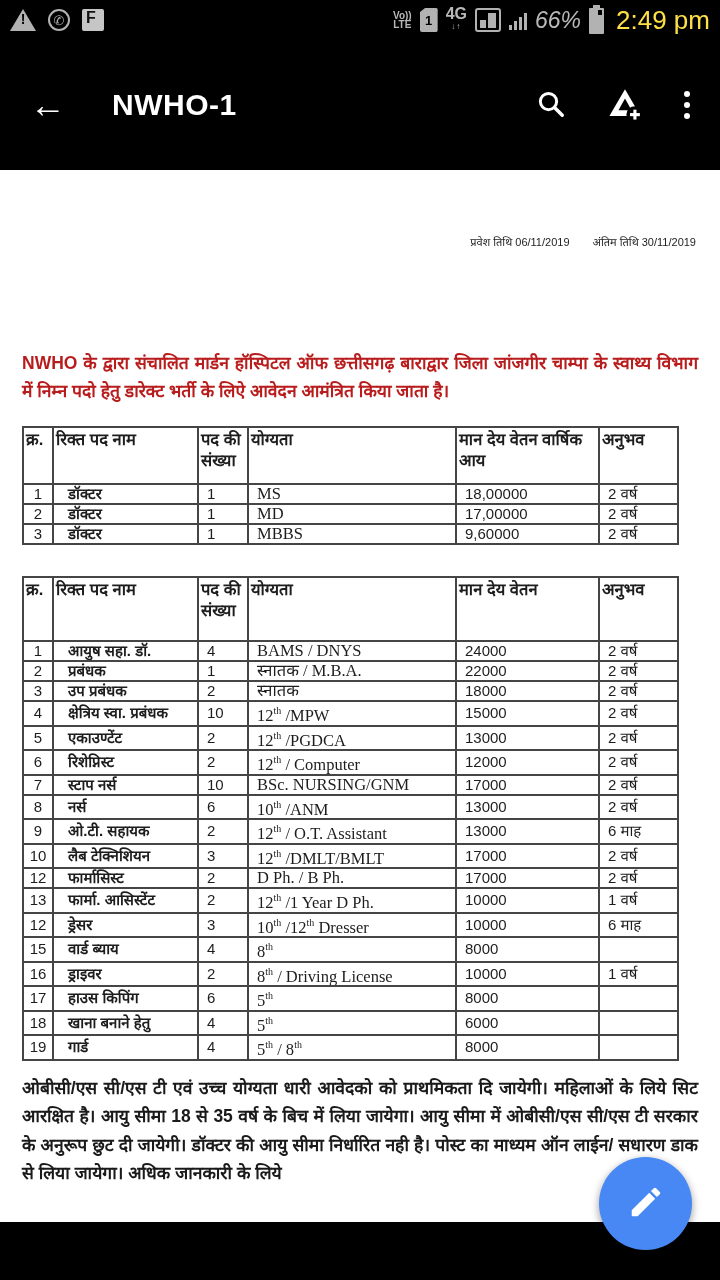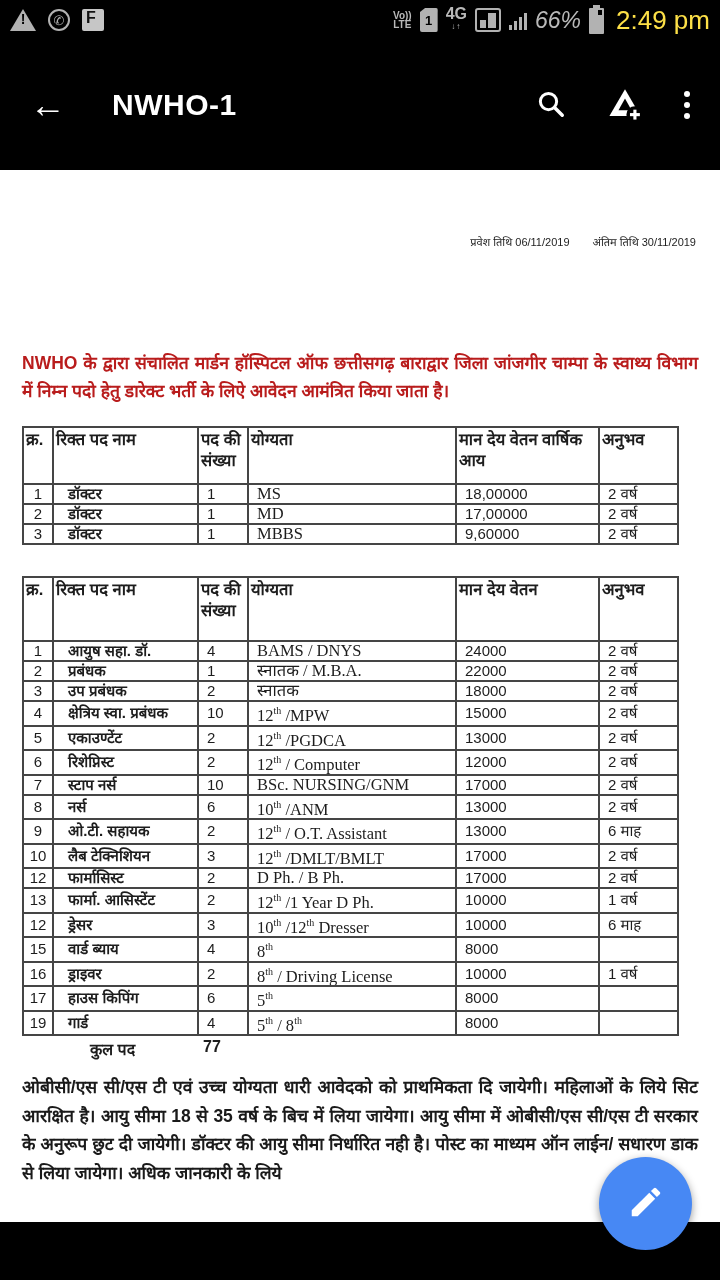--- a/index.html
+++ b/index.html
@@ -398,34 +398,38 @@
           </tr>
           <tr>
             <td>17</td>
             <td>हाउस किपिंग</td>
             <td>6</td>
             <td>5<sup>th</sup></td>
             <td>8000</td>
             <td></td>
           </tr>
           <tr>
+            <td>18</td>
+            <td>खाना बनाने हेतु</td>
+            <td>4</td>
+            <td>5<sup>th</sup></td>
+            <td>6000</td>
+            <td></td>
+          </tr>
+          <tr>
             <td>19</td>
             <td>गार्ड</td>
             <td>4</td>
             <td>5<sup>th</sup> / 8<sup>th</sup></td>
             <td>8000</td>
             <td></td>
           </tr>
         </tbody>
     </table>
 
-    <div class="total-row">
-      <span class="lbl">कुल पद</span>
-      <span class="val">77</span>
-    </div>
 
     <p class="footer-par"><span>ओबीसी/एस सी/एस टी एवं उच्च योग्यता धारी आवेदको को प्राथमिकता दि जायेगी। महिलाओं के लिये सिट आरक्षित है। आयु सीमा 18 से 35 वर्ष के बिच में लिया जायेगा। आयु सीमा में ओबीसी/एस सी/एस टी सरकार के अनुरूप छुट दी जायेगी। डॉक्टर की आयु सीमा निर्धारित नही है। पोस्ट का माध्यम ऑन लाईन/ सधारण डाक से लिया जायेगा। अधिक जानकारी के लिये </span></p>
 
   </div>
 
   <div class="bottom-bar"></div>
 
   <button class="fab">
     <span>
       <svg width="38" height="38" viewBox="0 0 24 24">

